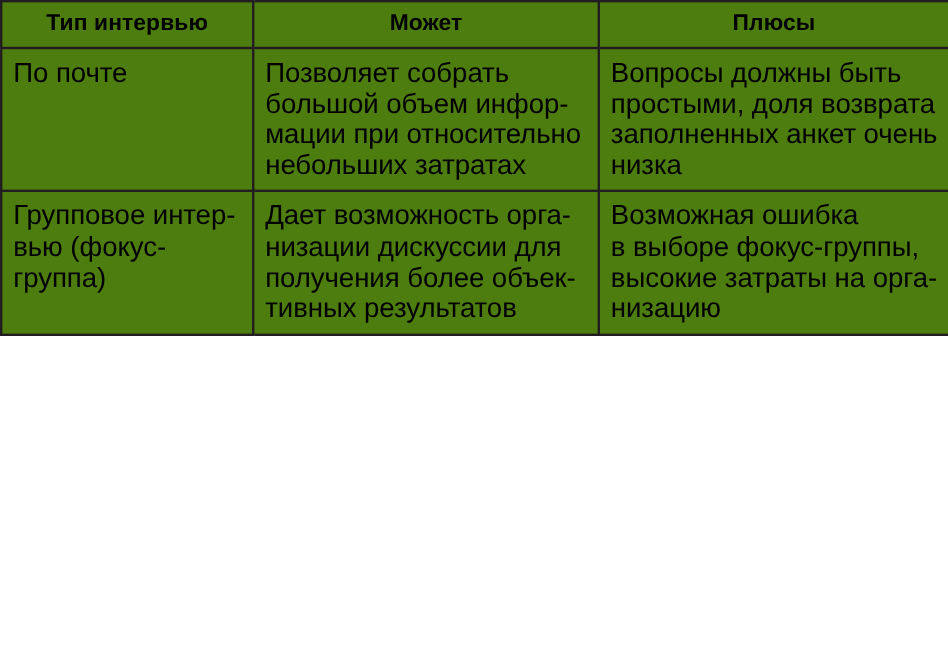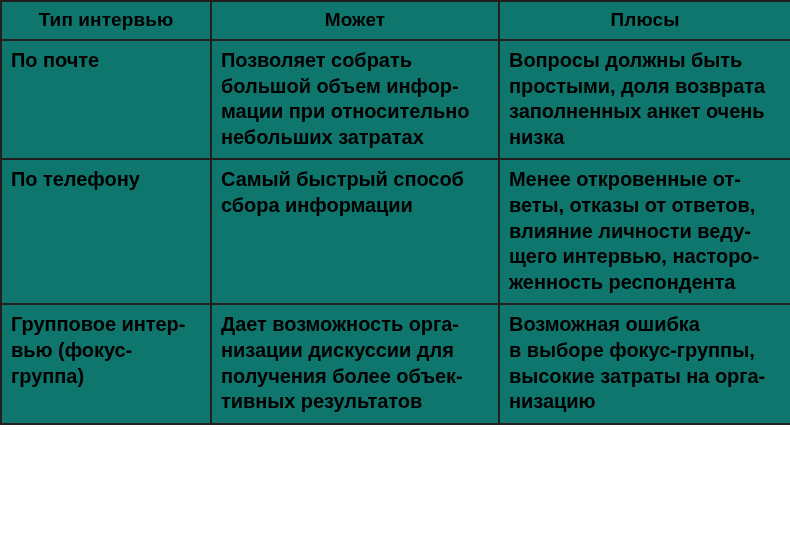--- a/index.html
+++ b/index.html
@@ -30,39 +30,39 @@
 
   table.interview-table col.col-type   { width: 210px; }
   table.interview-table col.col-pros   { width: 288px; }
   table.interview-table col.col-cons   { width: 292px; }
 
   table.interview-table th,
   table.interview-table td {
     border: 2px solid #231f20;
     vertical-align: top;
     color: #000000;
-    background: #0f766e;
+    background: #4d7c0f;
   }
 
   
   table.interview-table thead th {
     font-weight: bold;
     font-size: 19px;
     line-height: 22px;
     text-align: center;
     padding: 7px 6px 8px 6px;
     height: 38px;
     box-sizing: border-box;
     letter-spacing: 0.1px;
   }
 
   
   table.interview-table tbody td {
-    font-weight: bold;
-    font-size: 20px;
+    font-weight: normal;
+    font-size: 23px;
     line-height: 25.6px;
     text-align: left;
     padding: 7px 8px 8px 9px;
     box-sizing: border-box;
     white-space: pre-line;
     letter-spacing: -0.05px;
   }
 
   tbody tr.row-mail      td { height: 114px; }
   tbody tr.row-phone     td { height: 142px; }
@@ -93,30 +93,20 @@
         <td class="cell-type">По почте</td>
         <td class="cell-pros">Позволяет собрать
 большой объем инфор-
 мации при относительно
 небольших затратах</td>
         <td class="cell-cons">Вопросы должны быть
 простыми, доля возврата
 заполненных анкет очень
 низка</td>
       </tr>
-      <tr class="row-phone">
-        <td class="cell-type">По телефону</td>
-        <td class="cell-pros">Самый быстрый способ
-сбора информации</td>
-        <td class="cell-cons">Менее откровенные от-
-веты, отказы от ответов,
-влияние личности веду-
-щего интервью, насторо-
-женность респондента</td>
-      </tr>
       <tr class="row-group">
         <td class="cell-type">Групповое интер-
 вью (фокус-
 группа)</td>
         <td class="cell-pros">Дает возможность орга-
 низации дискуссии для
 получения более объек-
 тивных результатов</td>
         <td class="cell-cons">Возможная ошибка
 в выборе фокус-группы,

